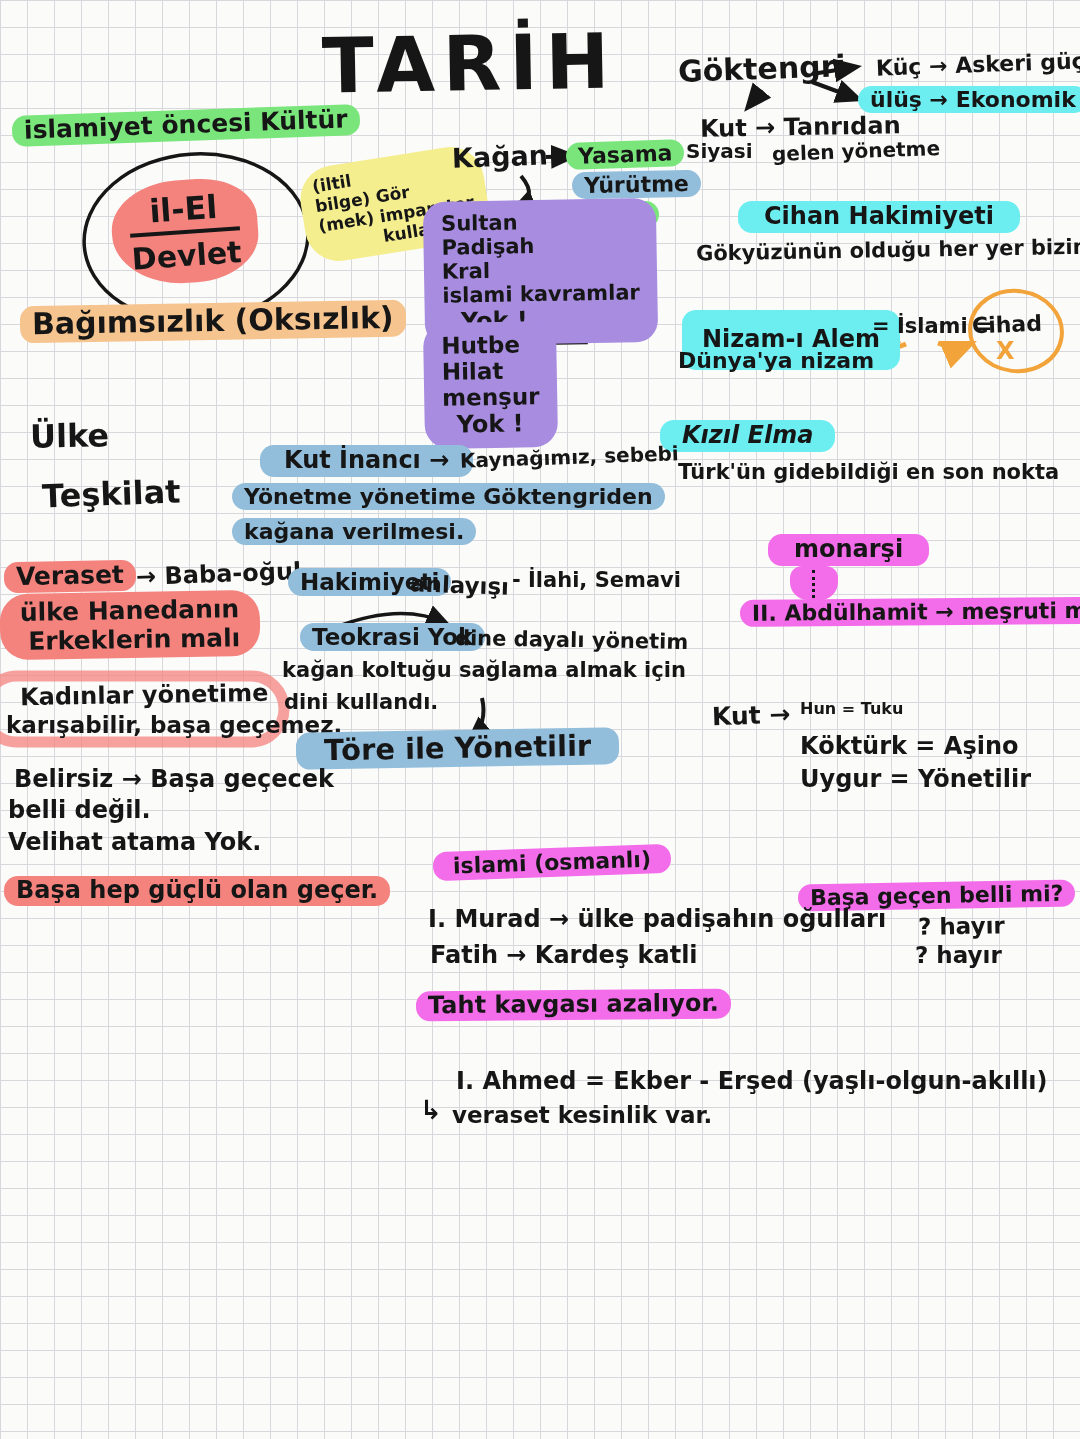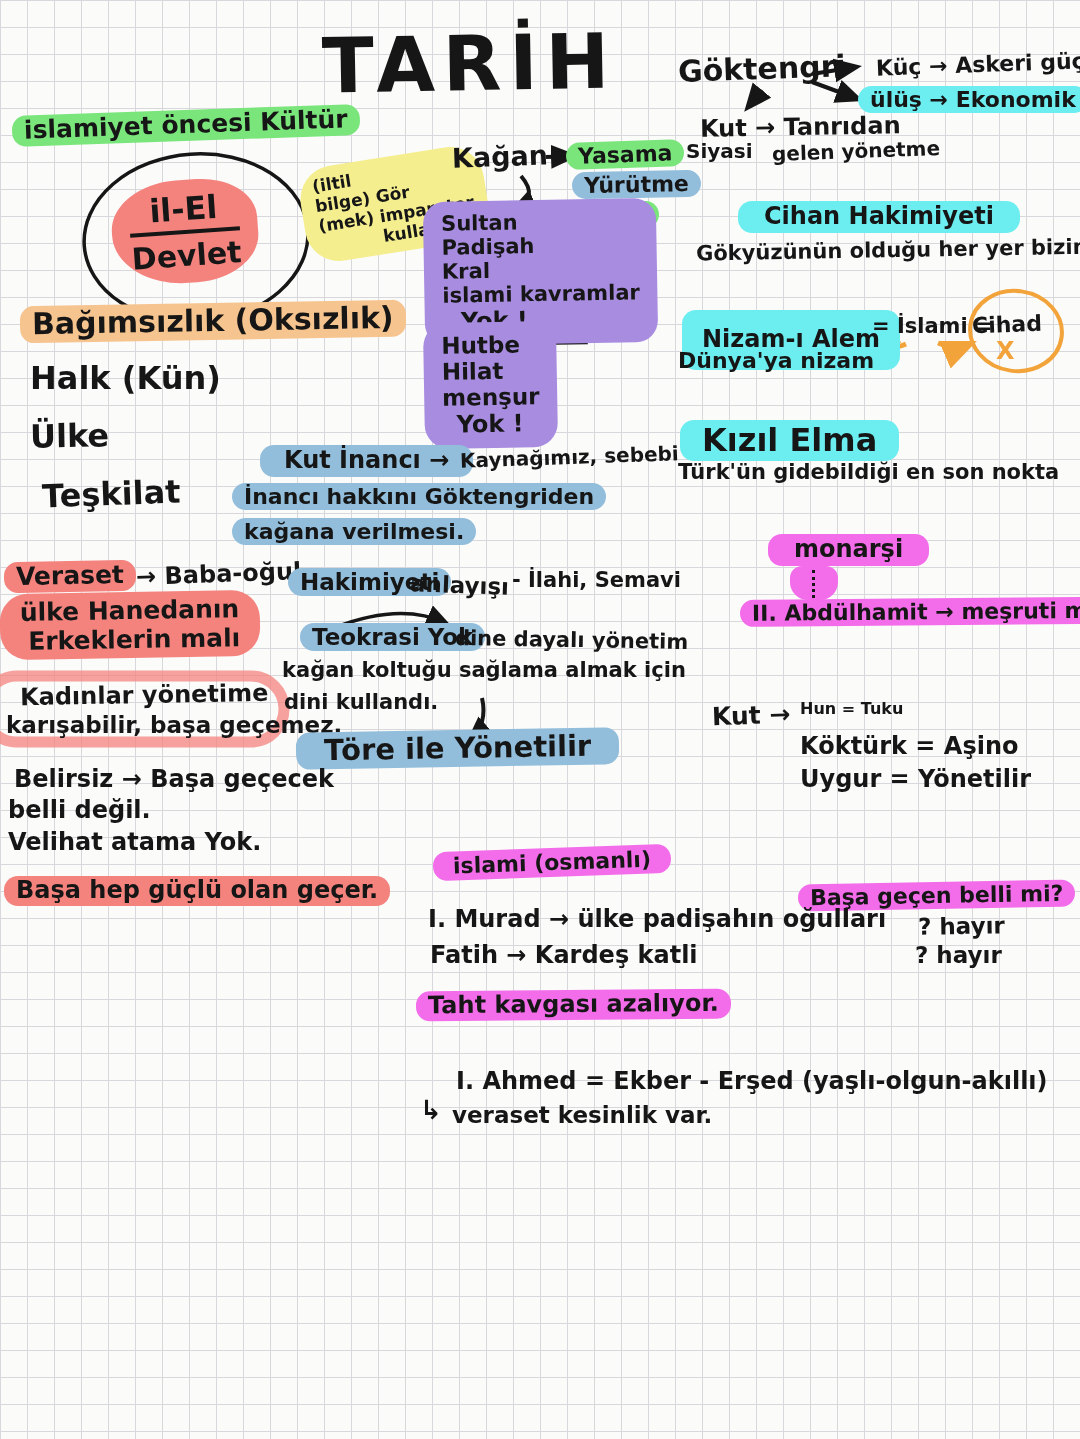--- a/index.html
+++ b/index.html
@@ -75,21 +75,20 @@
   <div class="t" style="left:772px;top:140px;font-size:20px;transform:rotate(-2deg);">gelen yönetme</div>
 
   <div class="t" style="left:12px;top:110px;font-size:25px;transform:rotate(-2deg);"><span class="hl g">islamiyet öncesi Kültür</span></div>
 
   <div class="blob" style="left:112px;top:180px;background:var(--red);border-radius:46% 40% 44% 50%;text-align:center;transform:rotate(-4deg);">
     <div style="font-size:32px;border-bottom:4px solid var(--ink);padding:0 10px 2px;">il-El</div>
     <div style="font-size:30px;padding-top:4px;">Devlet</div>
   </div>
 
   <div class="t" style="left:20px;top:303px;font-size:30px;transform:rotate(-1deg);"><span class="hl o">Bağımsızlık (Oksızlık)</span></div>
-  <div class="t" style="left:30px;top:360px;font-size:32px;">Halk (Kün)</div>
   <div class="t" style="left:30px;top:418px;font-size:32px;transform:rotate(-1deg);">Ülke</div>
   <div class="t" style="left:42px;top:476px;font-size:32px;transform:rotate(-2deg);">Teşkilat</div>
 
   <div class="blob" style="left:302px;top:156px;background:var(--yellow);border-radius:34px;transform:rotate(-9deg);padding:8px 14px;">
     <div style="font-size:17px;">(iltil</div>
     <div style="font-size:17px;">bilge) Gör</div>
     <div style="font-size:17px;">(mek) imparator</div>
     <div style="font-size:17px;text-align:right;">kullanıldı.</div>
   </div>
 
@@ -115,26 +114,26 @@
 
   <div class="t" style="left:702px;top:201px;font-size:24px;margin-left:36px;"><span class="hl c" style="padding:2px 26px;">Cihan Hakimiyeti</span></div>
   <div class="t" style="left:696px;top:238px;font-size:21px;transform:rotate(-1deg);">Gökyüzünün olduğu her yer bizim</div>
 
   <div class="t" style="left:682px;top:310px;font-size:24px;"><span class="hl c" style="padding:16px 20px;">Nizam-ı Alem</span></div>
   <div class="t" style="left:872px;top:314px;font-size:21px;">= İslami =</div>
   <div class="t" style="left:972px;top:312px;font-size:22px;transform:rotate(-2deg);">Cihad</div>
   <div class="t" style="left:996px;top:338px;font-size:24px;color:var(--orange-pen);">X</div>
   <div class="t" style="left:678px;top:348px;font-size:22px;">Dünya'ya nizam</div>
 
-  <div class="t" style="left:680px;top:420px;font-size:32px;"><span class="hl c" style="padding:2px 22px;">Kızıl Elma</span></div>
+  <div class="t" style="left:660px;top:420px;font-size:24px;font-style:italic;"><span class="hl c" style="padding:2px 22px;">Kızıl Elma</span></div>
   <div class="t" style="left:678px;top:460px;font-size:21px;">Türk'ün gidebildiği en son nokta</div>
 
   <div class="t" style="left:260px;top:445px;font-size:24px;"><span class="hl b" style="padding:2px 24px;">Kut İnancı →</span></div>
   <div class="t" style="left:460px;top:446px;font-size:20px;transform:rotate(-2deg);">Kaynağımız, sebebi</div>
-  <div class="t" style="left:232px;top:483px;font-size:22px;"><span class="hl b">İnancı hakkını Göktengriden</span></div>
+  <div class="t" style="left:232px;top:483px;font-size:22px;"><span class="hl b">Yönetme yönetime Göktengriden</span></div>
   <div class="t" style="left:232px;top:518px;font-size:22px;"><span class="hl b">kağana verilmesi.</span></div>
 
   <div class="t" style="left:4px;top:561px;font-size:25px;transform:rotate(-1deg);"><span class="hl r">Veraset</span></div>
   <div class="t" style="left:136px;top:561px;font-size:24px;transform:rotate(-2deg);">→ Baba-oğul</div>
   <div class="blob" style="left:0px;top:592px;background:var(--red);border-radius:28px;padding:4px 20px;transform:rotate(-1deg);">
     <div style="font-size:25px;">ülke Hanedanın</div>
     <div style="font-size:25px;padding-left:8px;">Erkeklerin malı</div>
   </div>
   <div class="t" style="left:20px;top:682px;font-size:24px;transform:rotate(-1deg);">Kadınlar yönetime</div>
   <div class="t" style="left:6px;top:712px;font-size:23px;">karışabilir, başa geçemez.</div>

